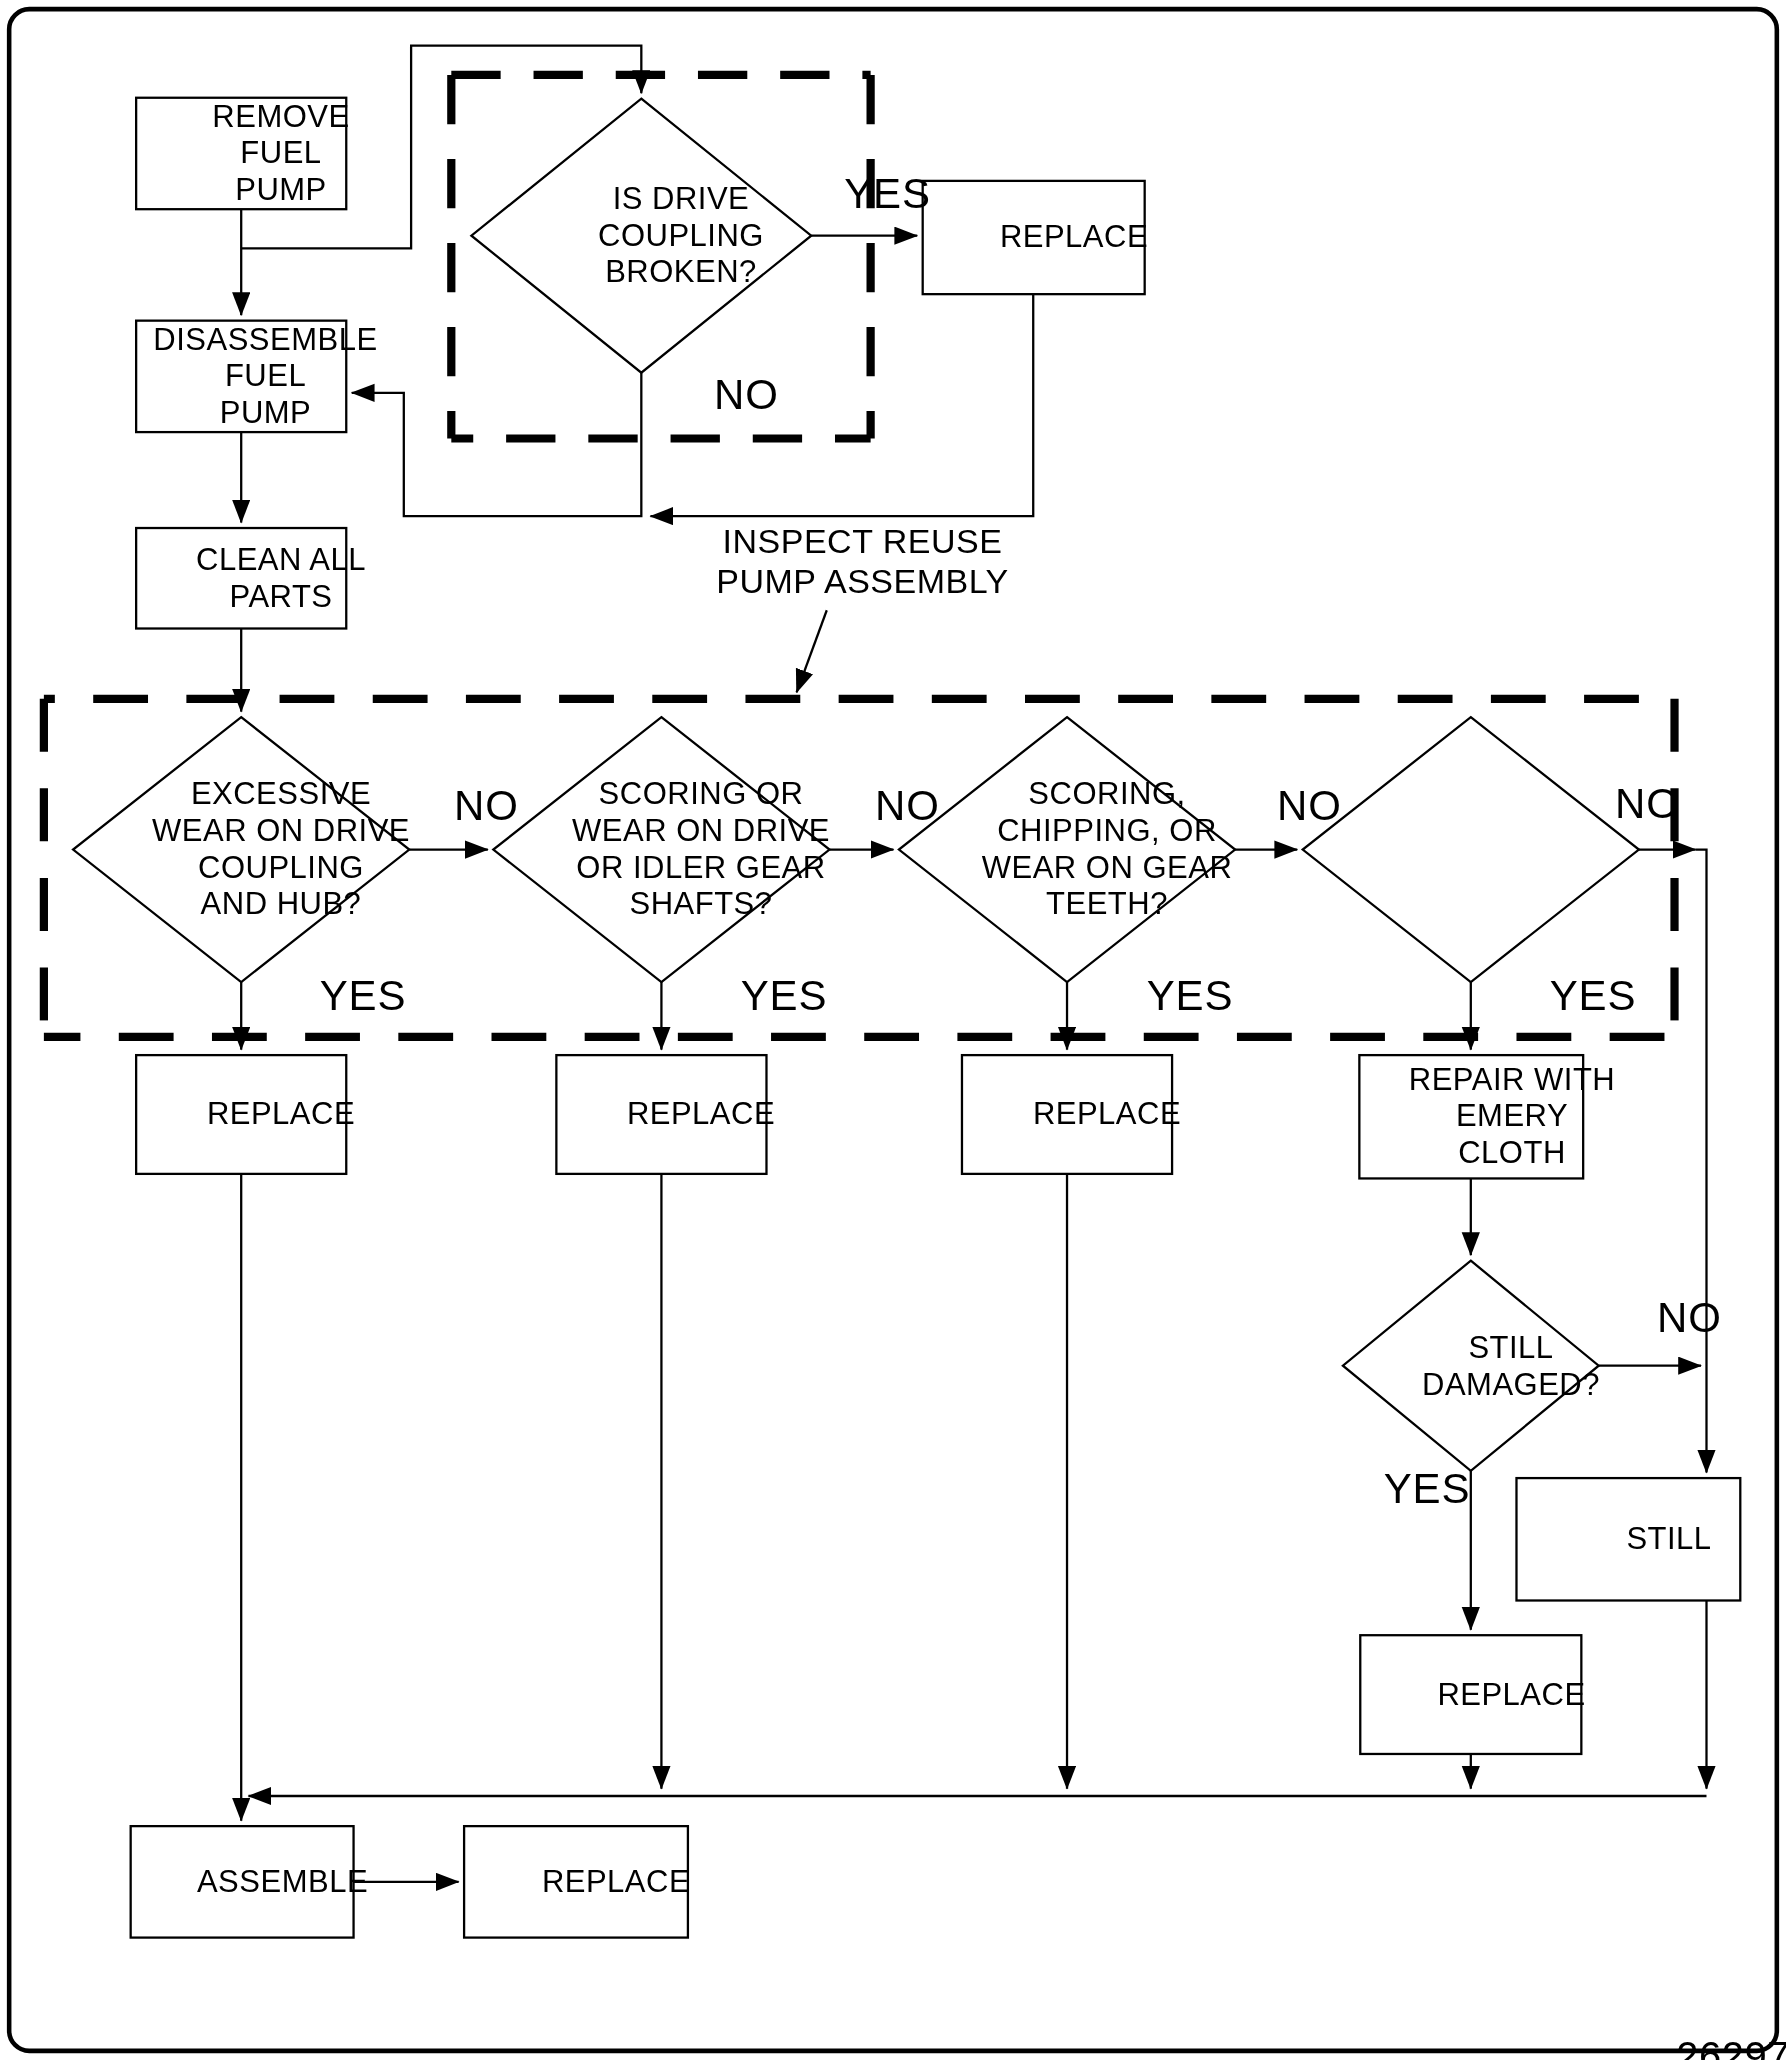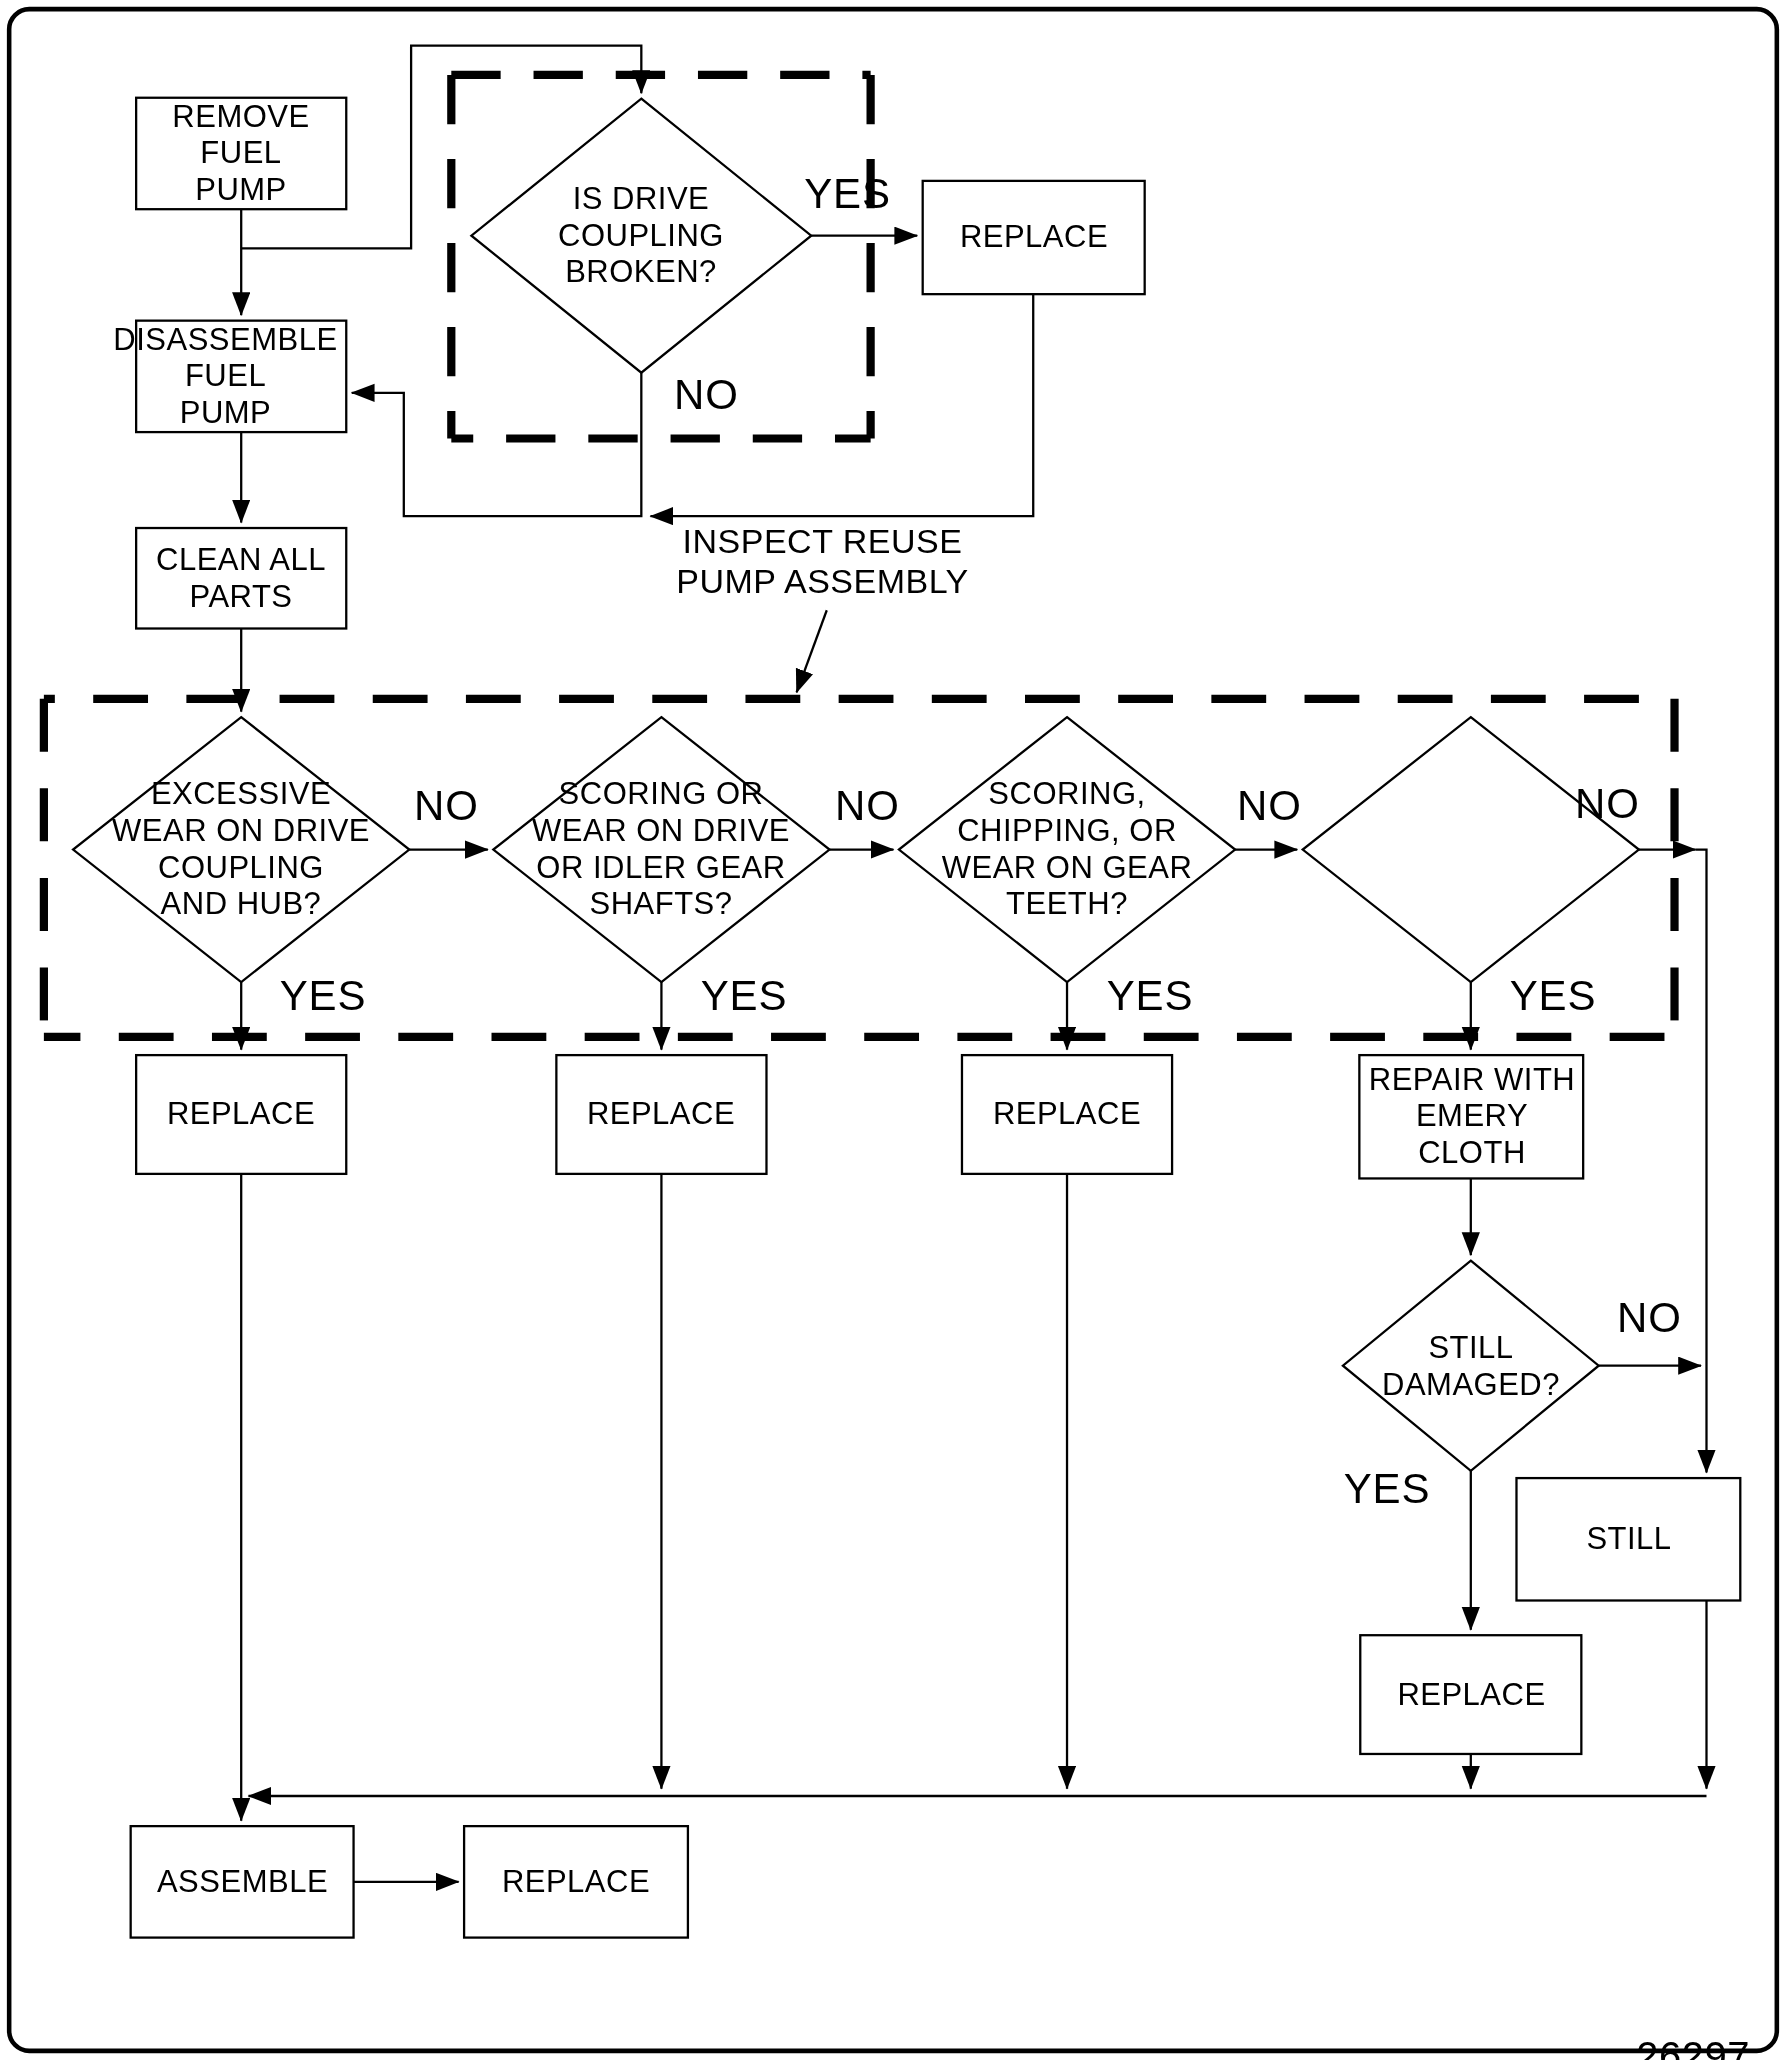--- a/index.html
+++ b/index.html
@@ -17,20 +17,21 @@
     position: absolute;
     display: flex;
     align-items: center;
     justify-content: center;
     text-align: center;
     white-space: pre-line;
     font-size: 31px;
     line-height: 1.18;
     letter-spacing: 0.5px;
     color: #000;
+    padding-left: 40px;
   }
   .tag  { font-size: 42px; letter-spacing: 0.9px; }
   .note { font-size: 34px; }
   .fig  { font-size: 40px; justify-content: flex-end; text-align: right; margin-top: 38px; }
 </style>
 </head>
 <body>
 
 <div class="canvas">
 

